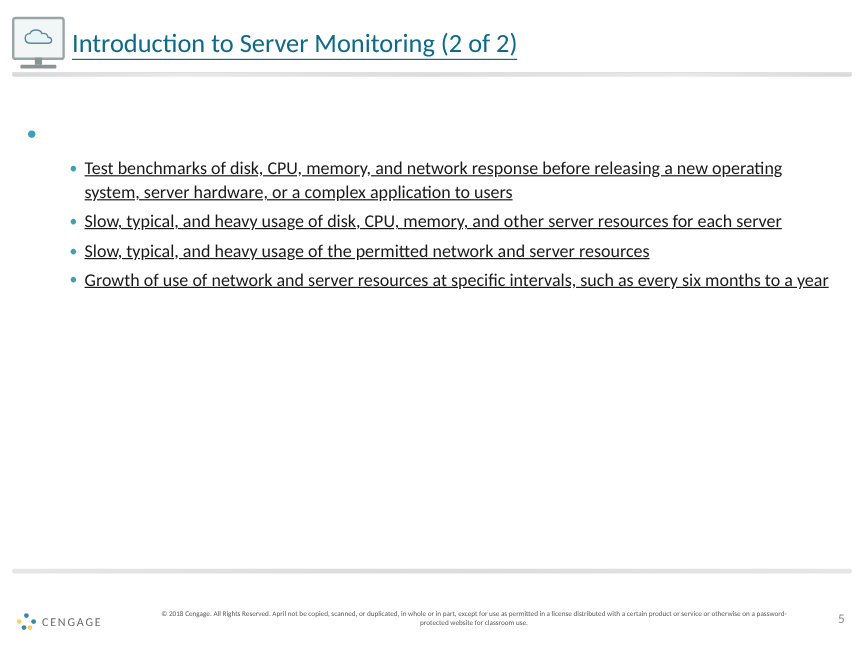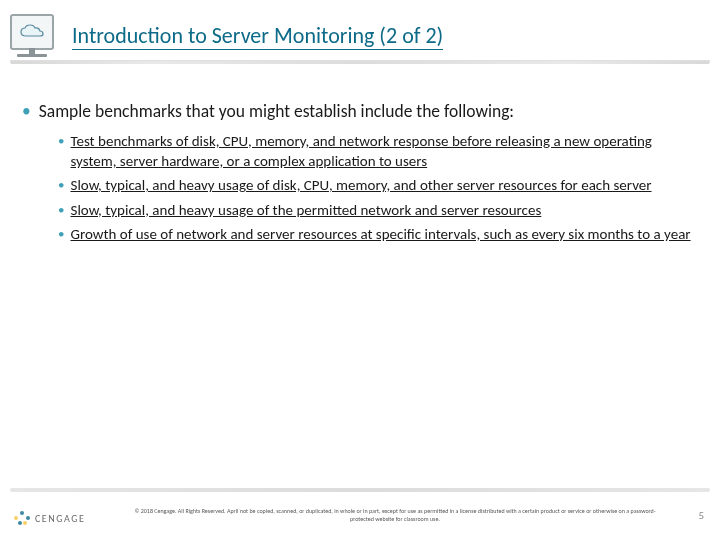--- a/index.html
+++ b/index.html
@@ -10,21 +10,21 @@
     width: 720px;
     height: 540px;
     background: #ffffff;
   }
 
   
   .header-row {
     display: flex;
     align-items: flex-end;
     padding-top: 14px;
-    gap: 16px;
+    gap: 4px;
   }
   .icon-box {
     width: 44px;
     height: 36px;
     border: 2px solid #9aa5a8;
     border-radius: 3px;
     margin-left: 10px;
     display: flex;
     align-items: center;
     justify-content: center;
@@ -102,21 +102,21 @@
     line-height: 1.35;
     margin-bottom: 4px;
   }
   .bullet2 { color: #3fa0b7; font-size: 13px; line-height: 1.5; flex: 0 0 auto; }
   .lvl2 .txt { flex: 1 1 auto; text-decoration: underline; }
 
   
   .footer {
     position: absolute;
     left: 0; right: 0; bottom: 0;
-    height: 52px;
+    height: 66px;
   }
   .footer-line {
     position: absolute;
     top: 0;
     left: 10px; right: 10px;
     height: 4px;
     background: linear-gradient(to right, #e6e6e6, #dcdcdc, #e6e6e6);
     border-radius: 2px;
   }
   .logo {
@@ -178,21 +178,20 @@
       </svg>
       <div class="stand"></div>
     </div>
     <div class="title">Introduction to Server Monitoring (2 of 2)</div>
   </div>
   <div class="header-underline"></div>
 
   <div class="body">
     <div class="lvl1">
       <span class="bullet1">•</span>
-      <span>Sample benchmarks that you might establish include the following:</span>
     </div>
     <div class="sublist">
       <div class="lvl2">
         <span class="bullet2">•</span>
         <span class="txt">Test benchmarks of disk, CPU, memory, and network response before releasing a new operating system, server hardware, or a complex application to users</span>
       </div>
       <div class="lvl2">
         <span class="bullet2">•</span>
         <span class="txt">Slow, typical, and heavy usage of disk, CPU, memory, and other server resources for each server</span>
       </div>

